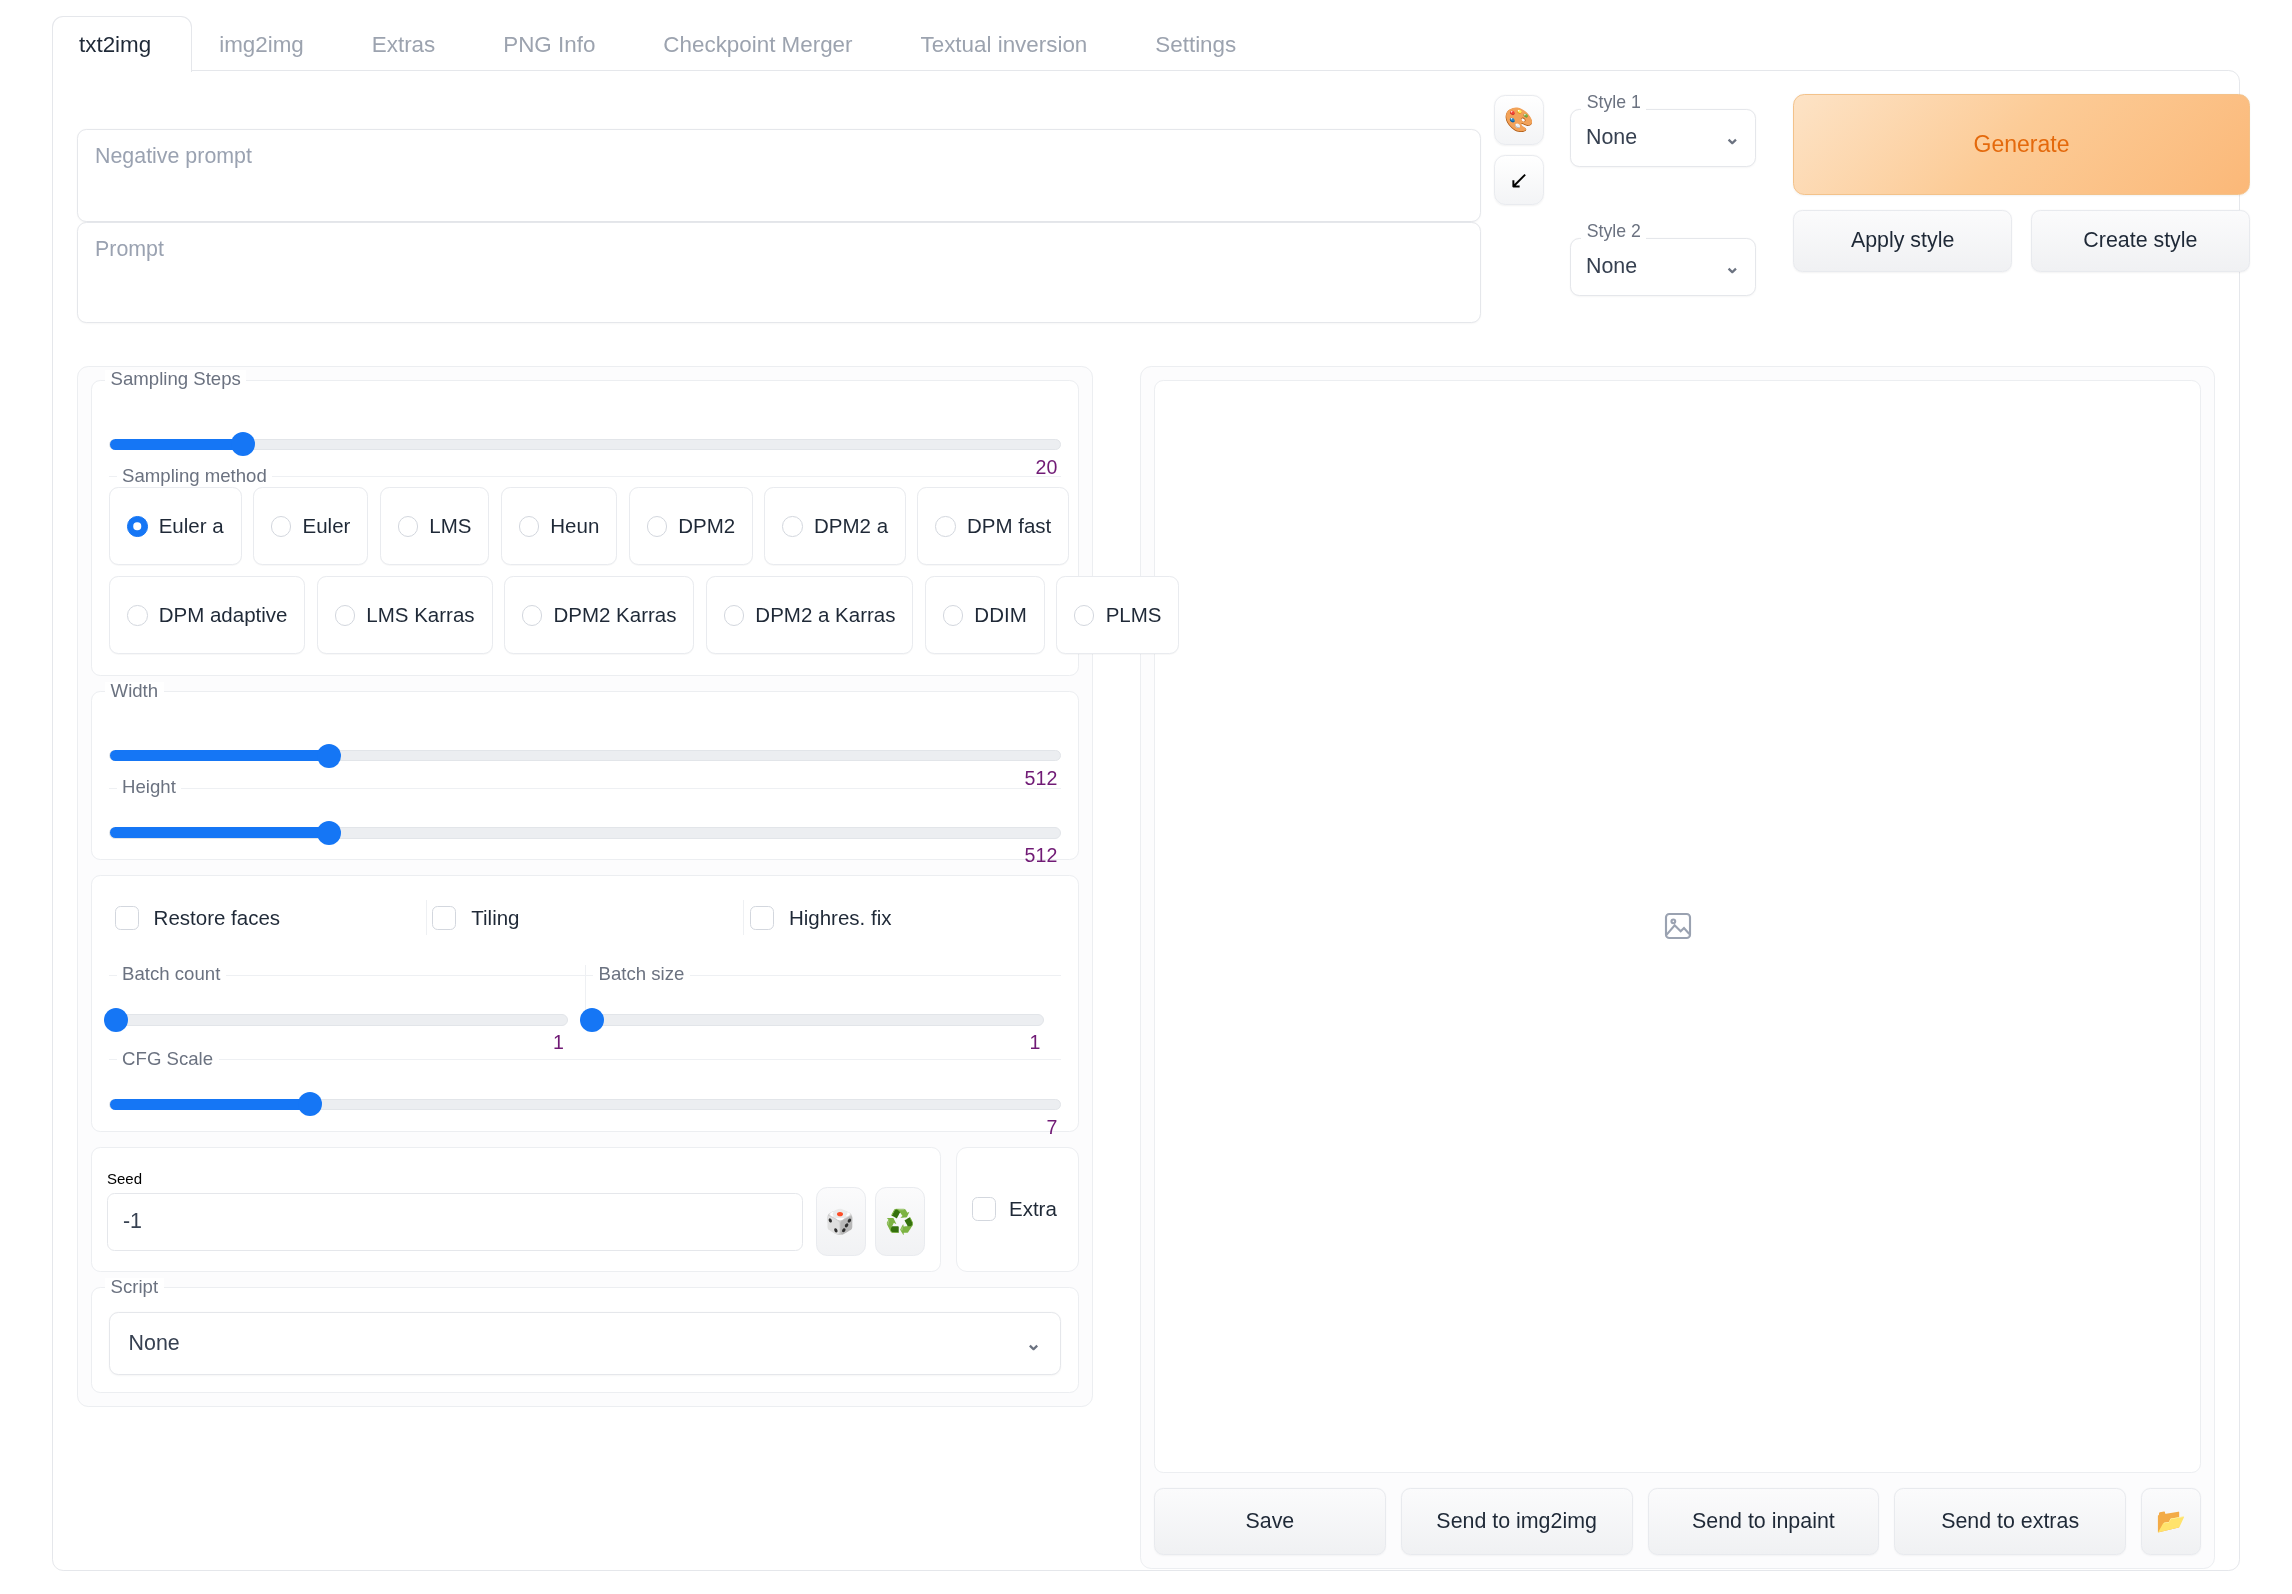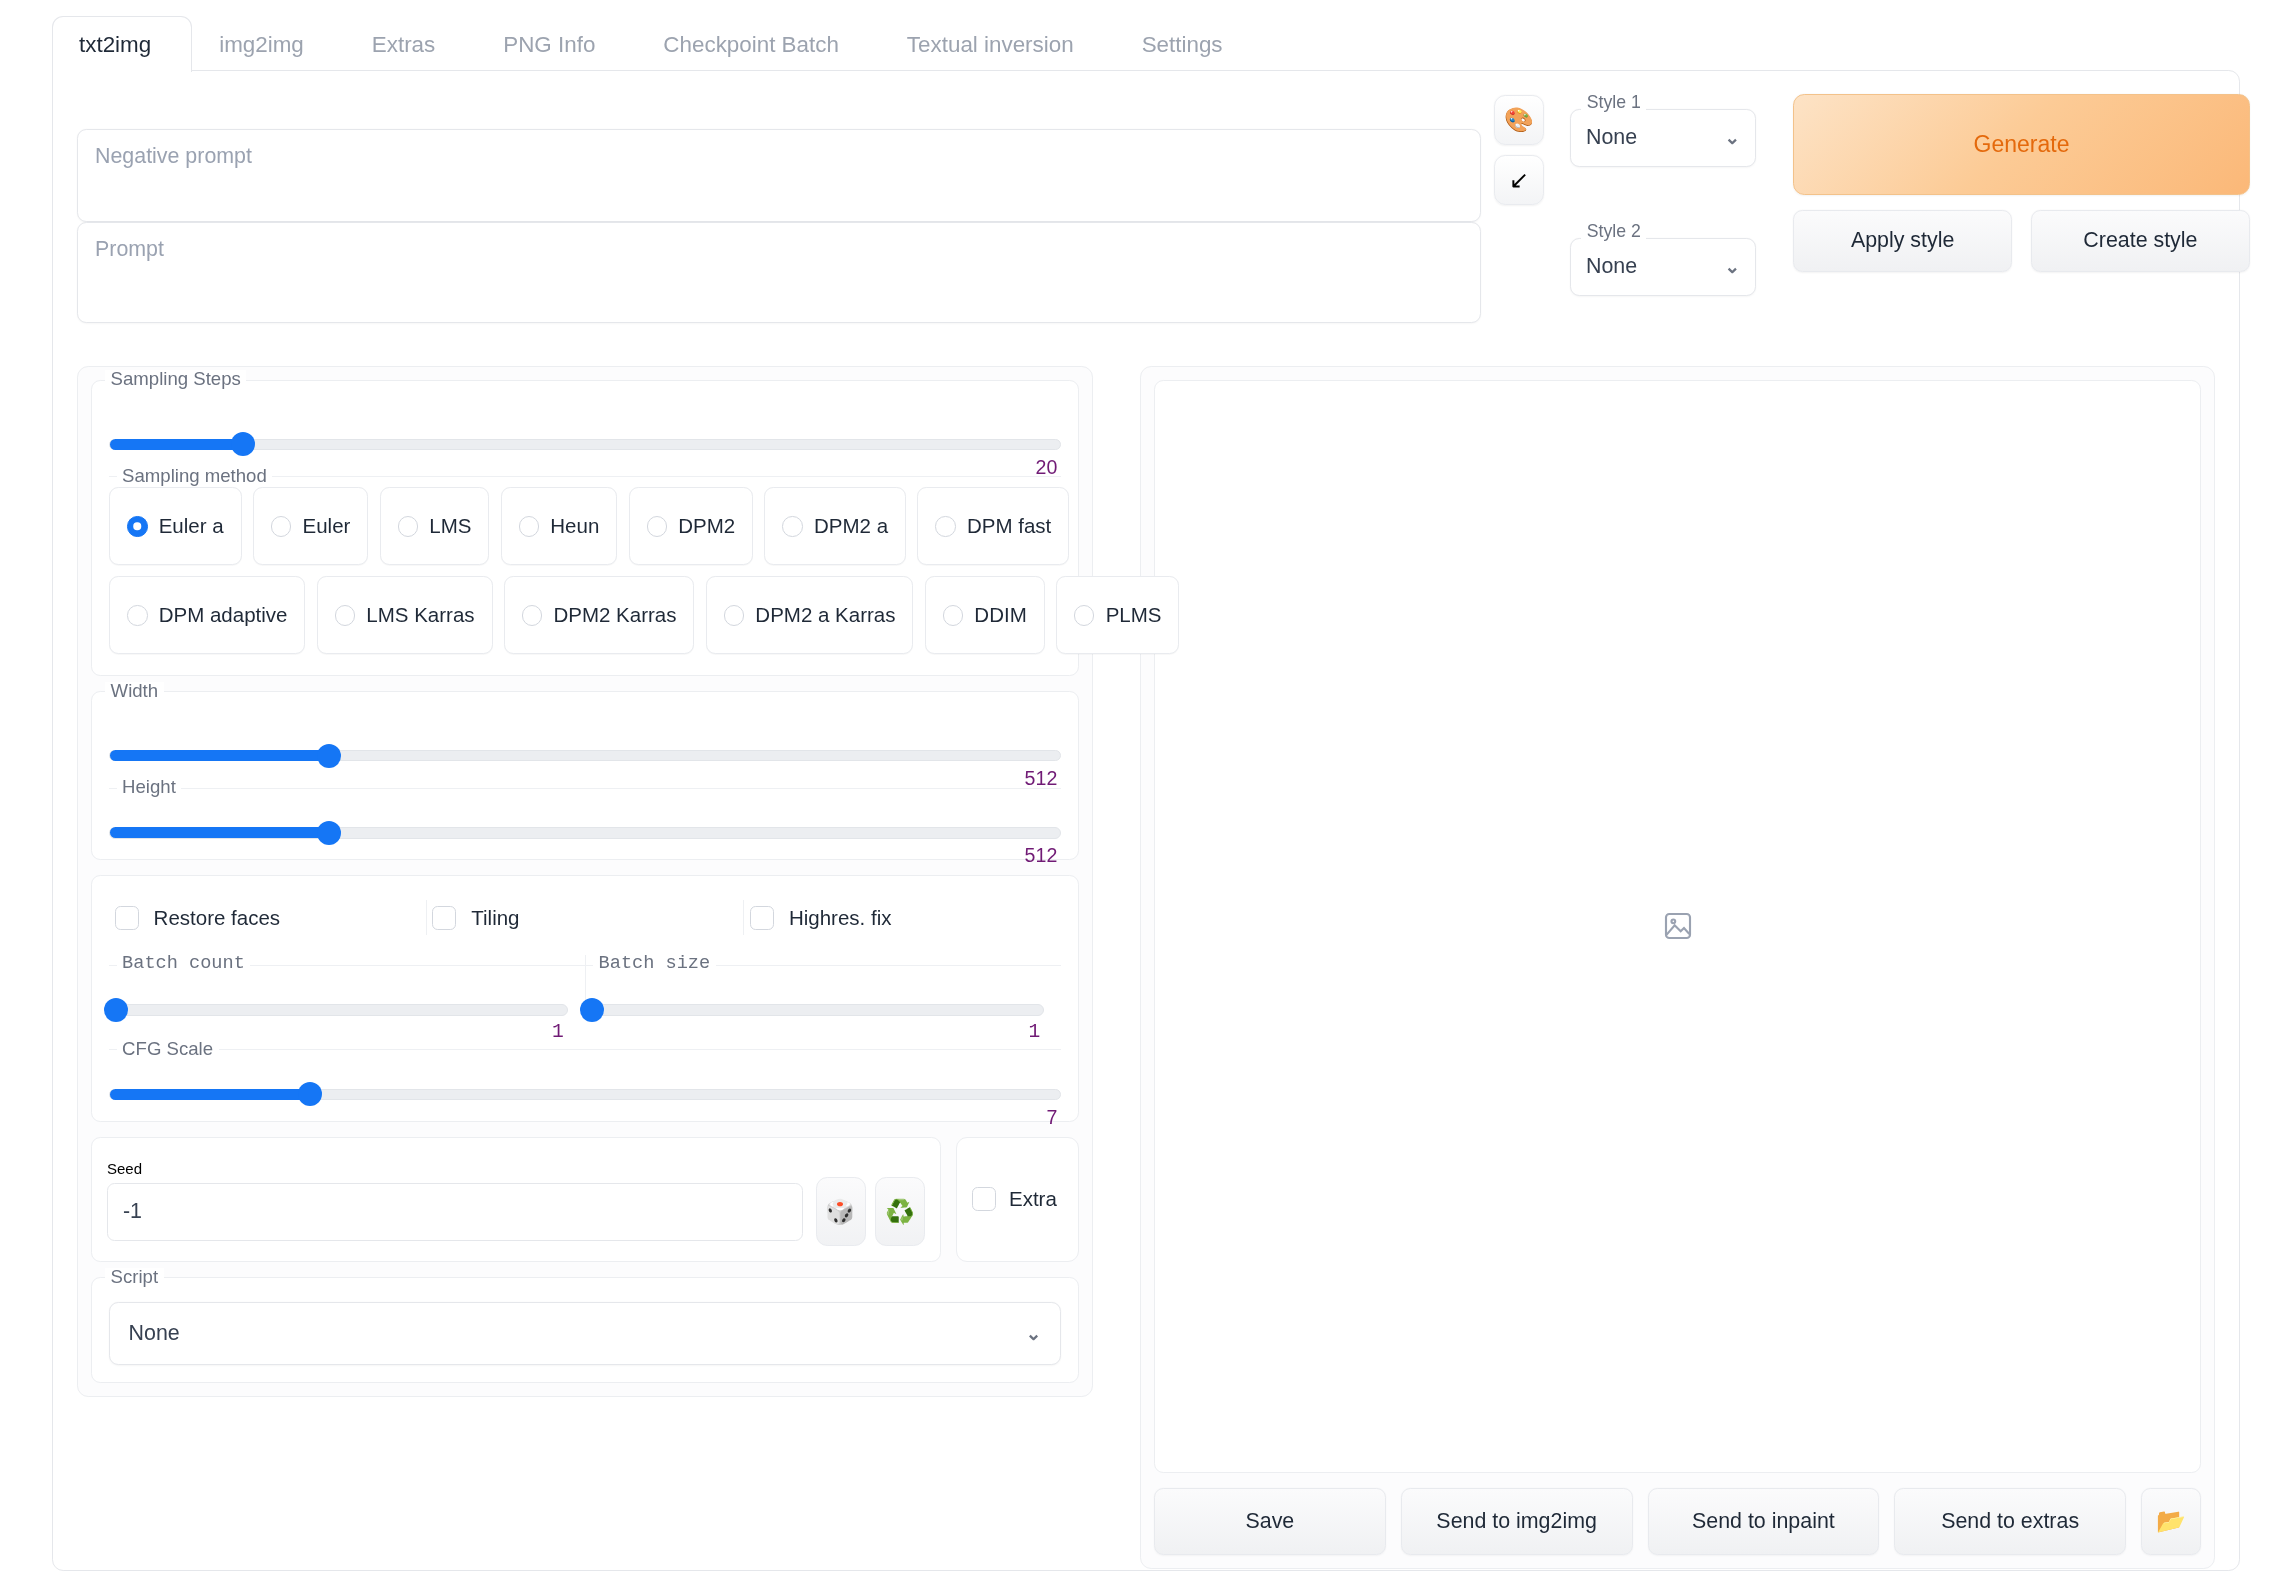--- a/index.html
+++ b/index.html
@@ -365,21 +365,21 @@
   .out-btn.folder { flex: none; width: 60px; font-size: 24px; }
 </style>
 </head>
 <body>
 
 <div class="tabbar">
   <div class="tab active">txt2img</div>
   <div class="tab">img2img</div>
   <div class="tab">Extras</div>
   <div class="tab">PNG Info</div>
-  <div class="tab">Checkpoint Batch</div>
+  <div class="tab">Checkpoint Merger</div>
   <div class="tab">Textual inversion</div>
   <div class="tab">Settings</div>
 </div>
 
 <div class="frame">
 
   <div class="top-row">
 
     <div class="prompt-col">
       <div class="textarea-box" id="negative-area">Negative prompt</div>
@@ -528,21 +528,21 @@
             <div class="check-cell">
               <span class="cbox"></span>
               <span>Tiling</span>
             </div>
             <div class="check-cell">
               <span class="cbox"></span>
               <span>Highres. fix</span>
             </div>
           </div>
 
-          <div class="two-col" style="margin-top:20px;font-family:Liberation Mono, monospace;">
+          <div class="two-col" style="margin-top:30px;">
             <div class="sub">
               <div class="sub-border"></div>
               <span class="slegend">Batch count</span>
               <div class="slider-row">
                 <span class="slider-val">1</span>
                 <div class="track">
                   <div class="fill" id="bc-fill" style="width: 0%;"></div>
                   <div class="thumb" id="bc-thumb" style="left: 0%;"></div>
                 </div>
               </div>

